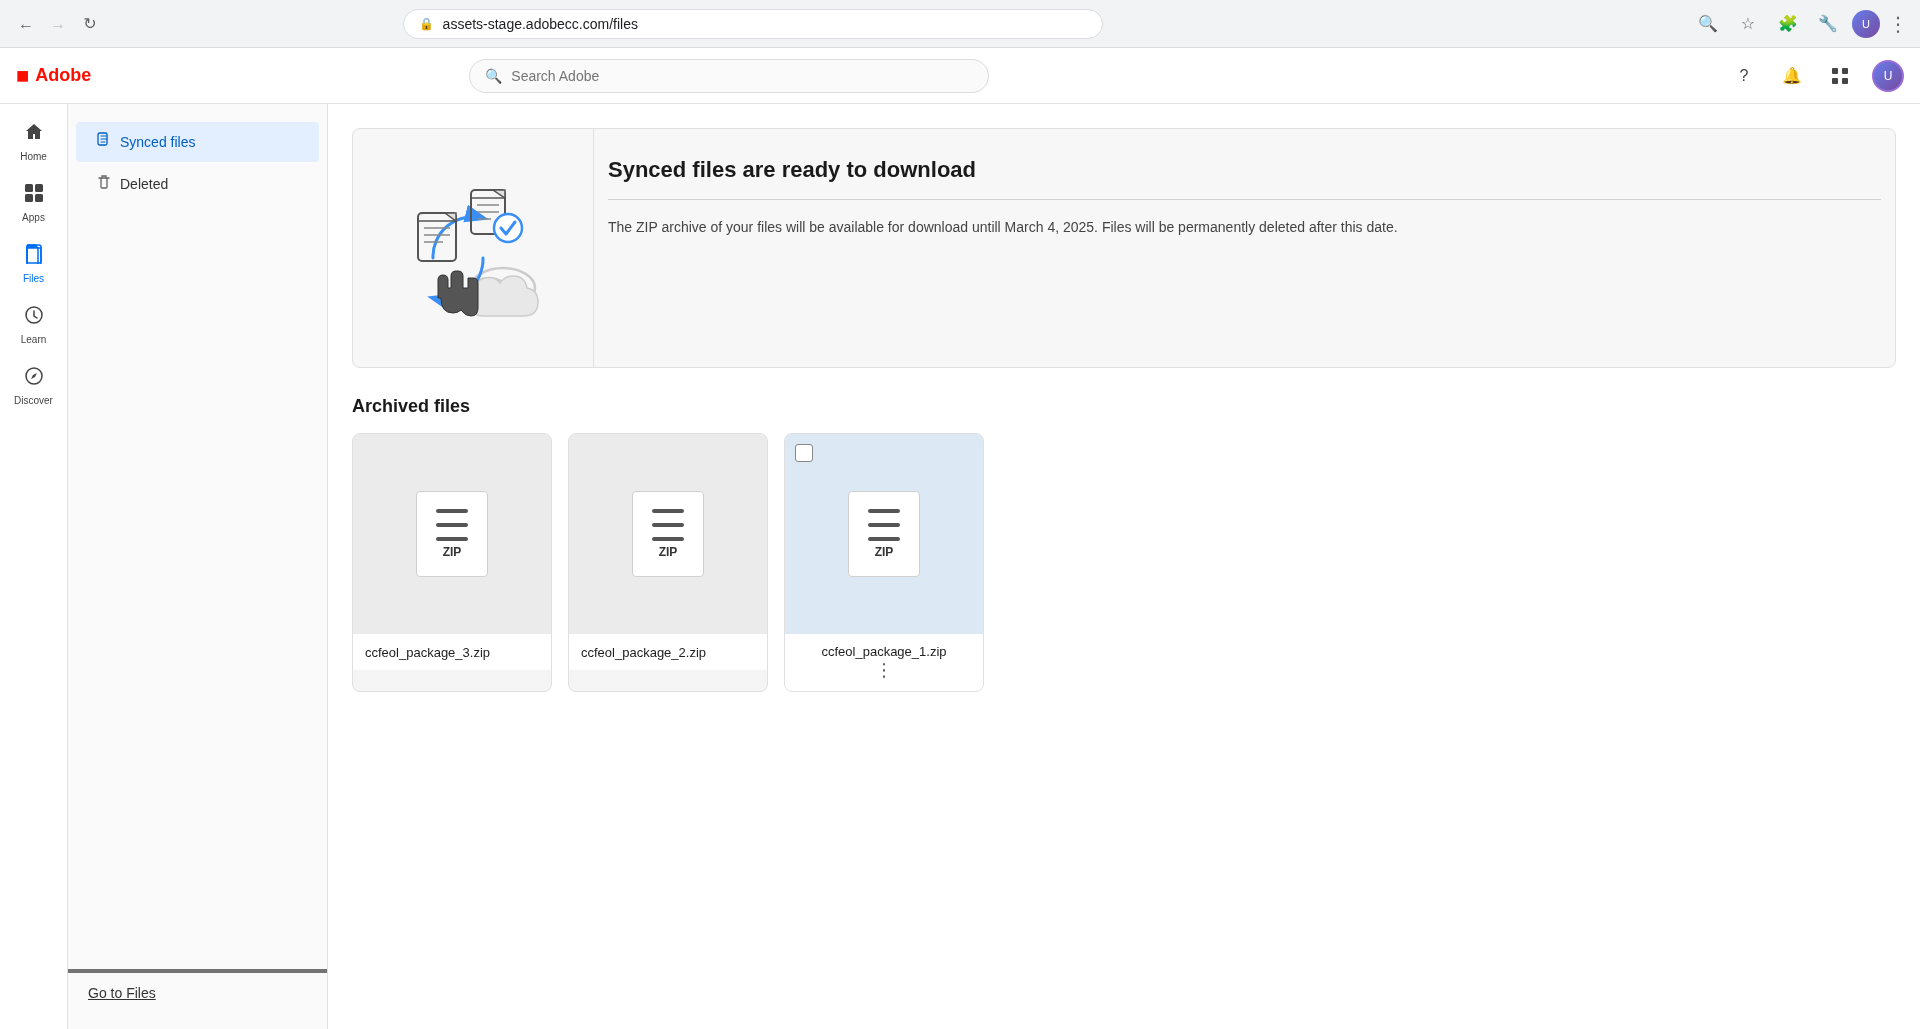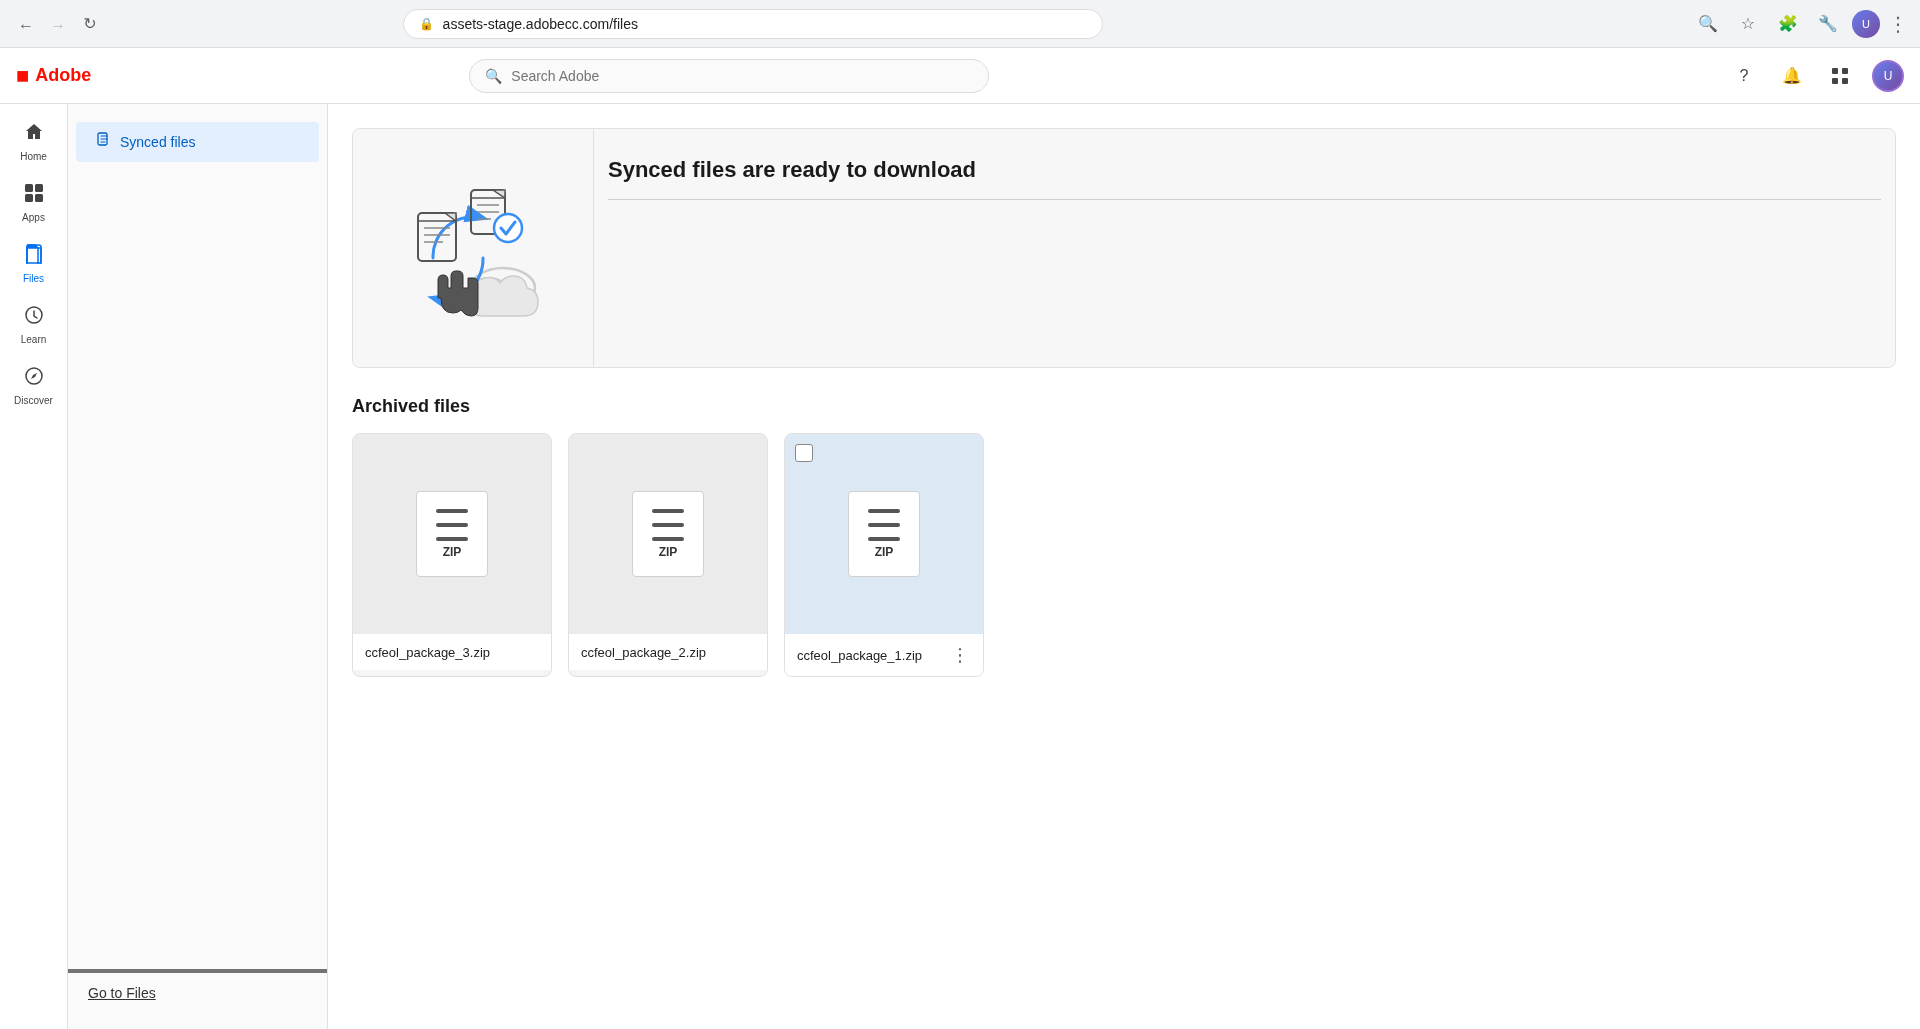--- a/index.html
+++ b/index.html
@@ -271,20 +271,28 @@
         <div class="content-sidebar-nav">
           <div class="sidebar-nav-item active">
             <span class="nav-icon">
               <svg width="16" height="16" viewBox="0 0 16 16">
                 <rect x="2" y="1" width="9" height="12" rx="1.5" fill="none" stroke="#0060c0" stroke-width="1.3"></rect>
                 <path d="M5 4h6M5 7h6M5 10h4" stroke="#0060c0" stroke-width="1.1" stroke-linecap="round"></path>
               </svg>
             </span>
             <span>Synced files</span>
           </div>
+          <div class="sidebar-nav-item">
+            <span class="nav-icon">
+              <svg width="16" height="16" viewBox="0 0 16 16">
+                <path d="M3 4h10M6 4V2h4v2M5 4v9a1 1 0 001 1h4a1 1 0 001-1V4" fill="none" stroke="#666" stroke-width="1.3" stroke-linecap="round"></path>
+              </svg>
+            </span>
+            <span>Deleted</span>
+          </div>
         </div>
         <div class="content-sidebar-bottom">
           <span class="go-to-files">Go to Files</span>
         </div>
       </div>
     </div>
 
     <div class="main-content">
 
       <div class="banner">
@@ -324,20 +332,21 @@
 
             <circle cx="115" cy="60" r="14" fill="white" stroke="#3a8ff5" stroke-width="2.5"></circle>
             <path d="M108 60 L113 66 L122 54" stroke="#3a8ff5" stroke-width="3" stroke-linecap="round" stroke-linejoin="round" fill="none"></path>
 
             <path d="M48 130 Q48 145 60 145 Q65 145 68 142 Q72 148 78 148 Q85 148 85 140 L85 115 Q85 110 80 110 L75 110 L75 120 L70 120 L70 108 Q70 103 65 103 L63 103 Q58 103 58 108 L58 120 L55 120 L55 112 Q55 107 50 107 Q45 107 45 112 L45 130 Z" fill="#555" stroke="#333" stroke-width="1"></path>
           </svg>
         </div>
         <div class="banner-text">
           <h2 class="banner-title">Synced files are ready to download</h2>
           <hr class="banner-divider">
+          <p class="banner-desc">The ZIP archive of your files will be available for download untill March 4, 2025. Files will be permanently deleted after this date.</p>
         </div>
       </div>
 
       <h3 class="section-title">Archived files</h3>
       <div class="files-grid">
 
         <div class="file-card">
           <div class="file-card-thumb">
             <div class="zip-icon">
               <div class="zip-lines">
@@ -380,21 +389,21 @@
               <div class="zip-lines">
                 <div class="zip-line"></div>
                 <div class="zip-line gap"></div>
                 <div class="zip-line"></div>
                 <div class="zip-line gap"></div>
                 <div class="zip-line"></div>
               </div>
               <span class="zip-label">ZIP</span>
             </div>
           </div>
-          <div class="file-card-info" style="display:flex; align-items:center; justify-content:space-between;">
+          <div class="file-card-info" style="display:flex; align-items:center; justify-content:space-between;flex-direction:column;">
             <span class="file-card-name">ccfeol_package_1.zip</span>
             <button class="file-more-btn" style="position:static; font-size:18px; color:#555; background:none; border:none; cursor:pointer; padding:0 2px;">⋮</button>
           </div>
         </div>
 
       </div>
     </div>
   </div>
 </div>
 

